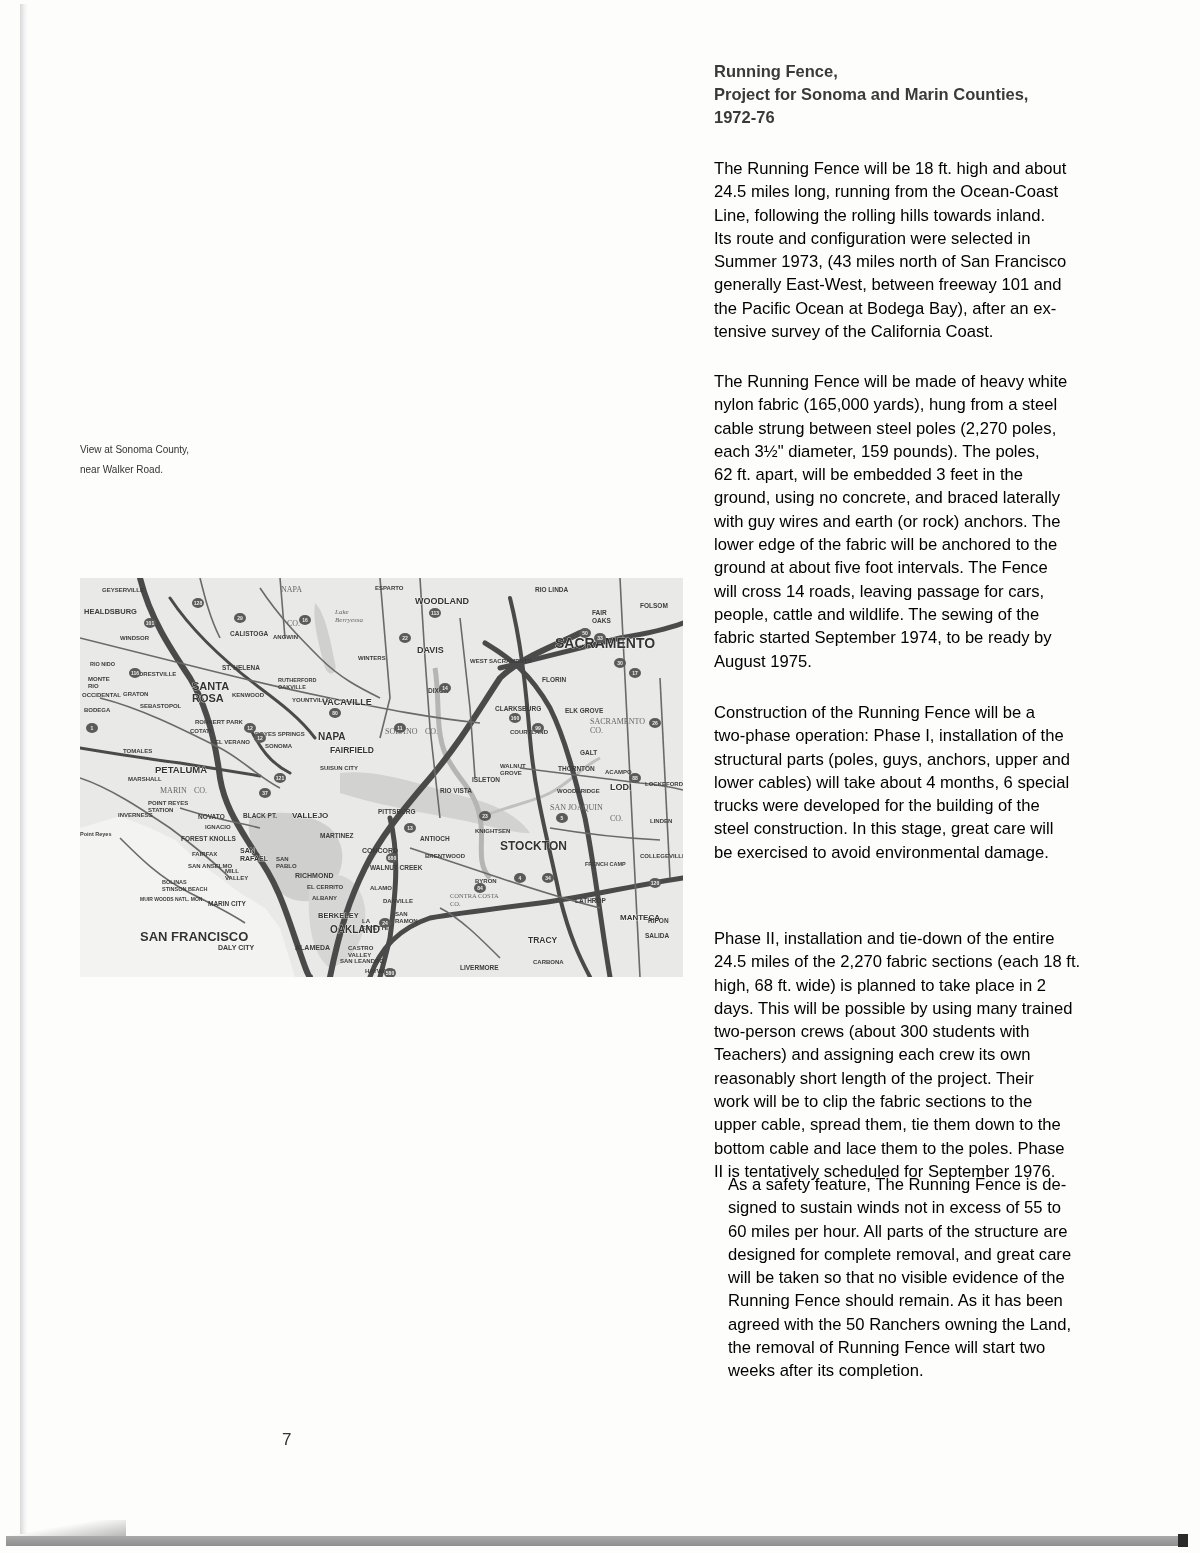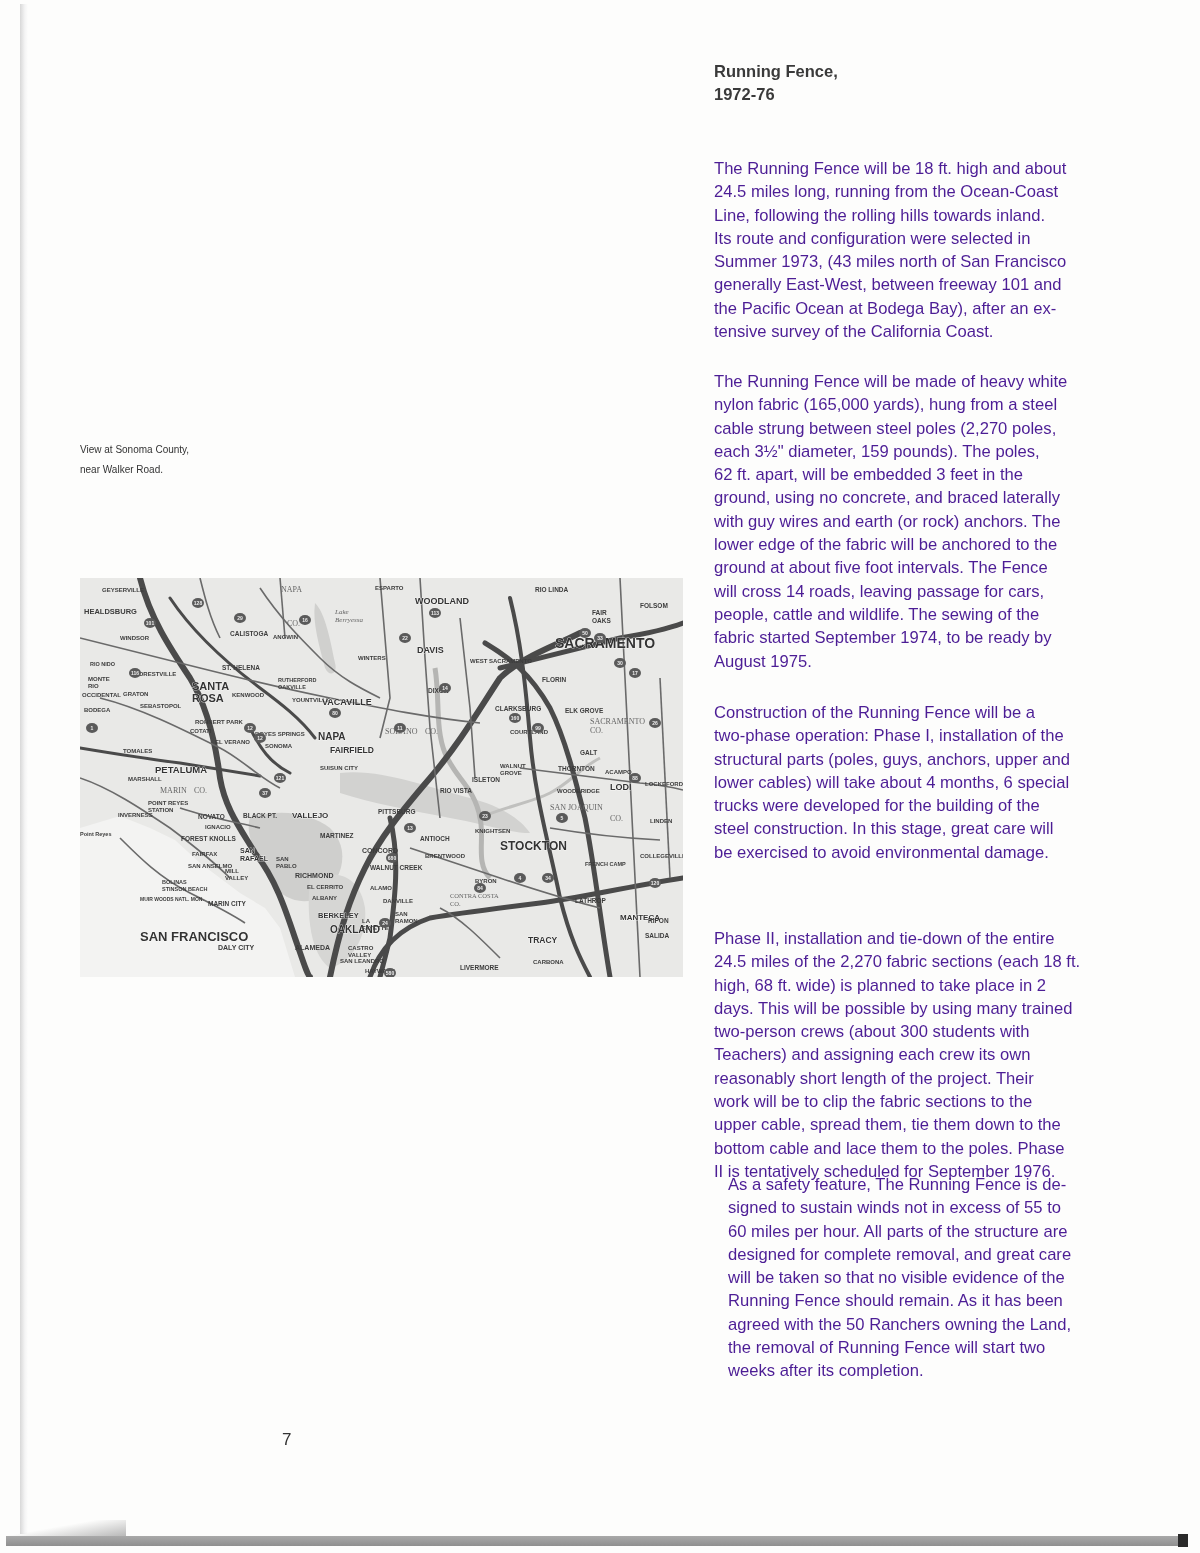--- a/index.html
+++ b/index.html
@@ -24,21 +24,21 @@
       position: absolute; left: 6px; top: 1520px; width: 120px; height: 18px;
       background: linear-gradient(170deg, rgba(200,200,200,0) 40%, rgba(160,160,160,0.8));
     }
     .title {
       position: absolute; left: 714px; top: 60px; width: 400px;
       font-weight: bold; font-size: 16.5px; line-height: 23px; color: #3a3a3a;
     }
     .title div { white-space: nowrap; }
     .col {
       position: absolute; left: 714px; width: 400px;
-      font-size: 16.6px; line-height: 23.3px; color: #4c1d95;
+      font-size: 16.6px; line-height: 23.3px; color: #000000;
     }
     .col p { margin: 0; white-space: pre-line; }
     .caption {
       position: absolute; left: 80px; top: 440px; width: 230px;
       font-size: 10px; line-height: 19.5px; color: #333;
     }
     .caption p { margin: 0 0 19px 0; white-space: pre-line; }
     .map {
       position: absolute; left: 80px; top: 578px; width: 603px; height: 399px;
       background: #e9e9e7; overflow: hidden;
@@ -48,20 +48,21 @@
       position: absolute; left: 282px; top: 1430px; font-size: 17px; color: #333;
     }
   </style>
 </head>
 <body>
 
 <div class="binding-shadow"></div>
 
 <div class="title">
   <div>Running Fence,</div>
+  <div>Project for Sonoma and Marin Counties,</div>
   <div>1972-76</div>
 </div>
 
 <div class="col" style="top:157px;">
   <p>The Running Fence will be 18 ft. high and about
 24.5 miles long, running from the Ocean-Coast
 Line, following the rolling hills towards inland.
 Its route and configuration were selected in
 Summer 1973, (43 miles north of San Francisco
 generally East-West, between freeway 101 and

